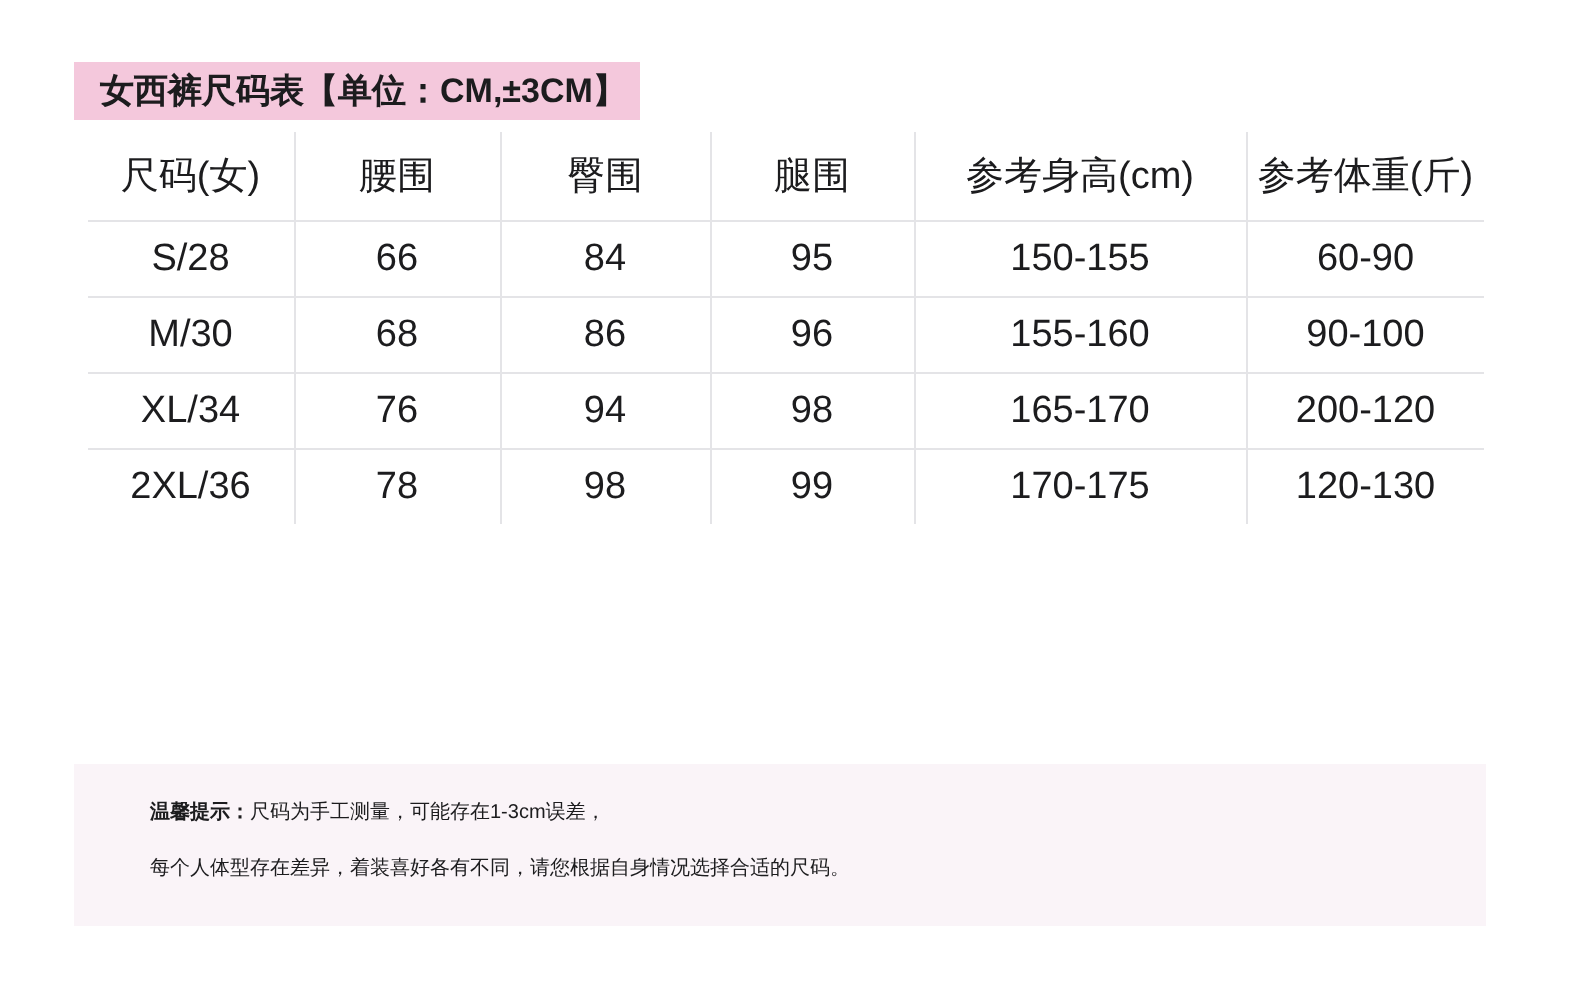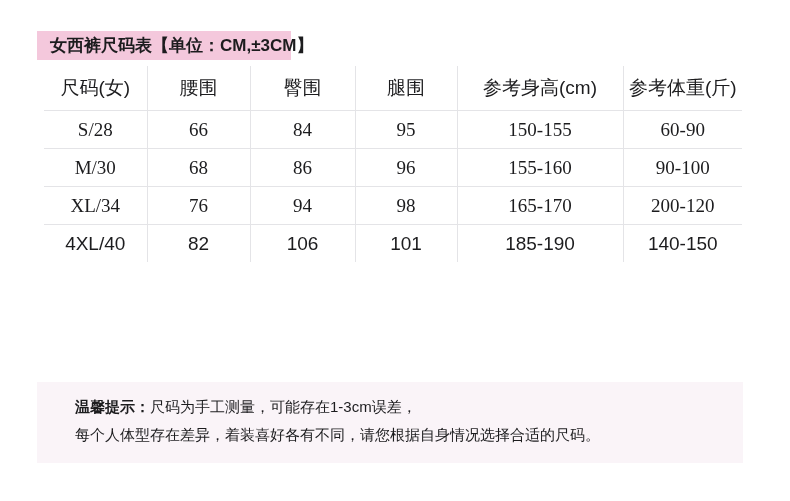--- a/index.html
+++ b/index.html
@@ -12,21 +12,21 @@
     background: #ffffff;
     font-family: "Liberation Sans", "DejaVu Sans", sans-serif;
     color: var(--text, #1c1c1e);
     position: relative;
     overflow: hidden;
   }
   .title-bar {
     position: absolute;
     left: 37px;
     top: 31px;
-    width: 254px;
+    width: 283px;
     height: 29px;
     line-height: 29px;
     background: var(--title-bg, #f4c8dc);
     font-size: 17px;
     font-weight: bold;
     padding-left: 13px;
     box-sizing: border-box;
     white-space: nowrap;
   }
   table.size-table {
@@ -53,32 +53,31 @@
     border-right: 1px solid var(--border, #e4e4e7);
   }
   .size-table th:last-child, .size-table td:last-child {
     border-right: none;
   }
   .size-table thead tr {
     border-bottom: 1px solid var(--border, #e4e4e7);
   }
   .size-table tbody tr:not(:last-child) {
     border-bottom: 1px solid var(--border, #e4e4e7);
-    font-family: Liberation Serif, serif;
   }
   .tip-box {
     position: absolute;
     left: 37px;
     top: 382px;
     width: 706px;
     height: 81px;
     background: var(--tip-bg, #faf4f8);
     box-sizing: border-box;
     padding: 11px 20px 0 38px;
-    font-size: 15px;
+    font-size: 10px;
   }
   .tip-line {
     margin: 0;
     line-height: 28px;
     white-space: nowrap;
   }
   .tip-label {
     font-weight: bold;
   }
 </style>
@@ -127,26 +126,26 @@
         </tr>
         <tr>
           <td>XL/34</td>
           <td>76</td>
           <td>94</td>
           <td>98</td>
           <td>165-170</td>
           <td>200-120</td>
         </tr>
         <tr>
-          <td>4XL/40</td>
-          <td>82</td>
-          <td>106</td>
-          <td>101</td>
-          <td>185-190</td>
-          <td>140-150</td>
+          <td>2XL/36</td>
+          <td>78</td>
+          <td>98</td>
+          <td>99</td>
+          <td>170-175</td>
+          <td>120-130</td>
         </tr>
       </tbody>
   </table>
 
   <div class="tip-box">
     <p class="tip-line"><span class="tip-label">温馨提示：</span><span>尺码为手工测量，可能存在1-3cm误差，</span></p>
     <p class="tip-line">每个人体型存在差异，着装喜好各有不同，请您根据自身情况选择合适的尺码。</p>
   </div>
 
 </div>

